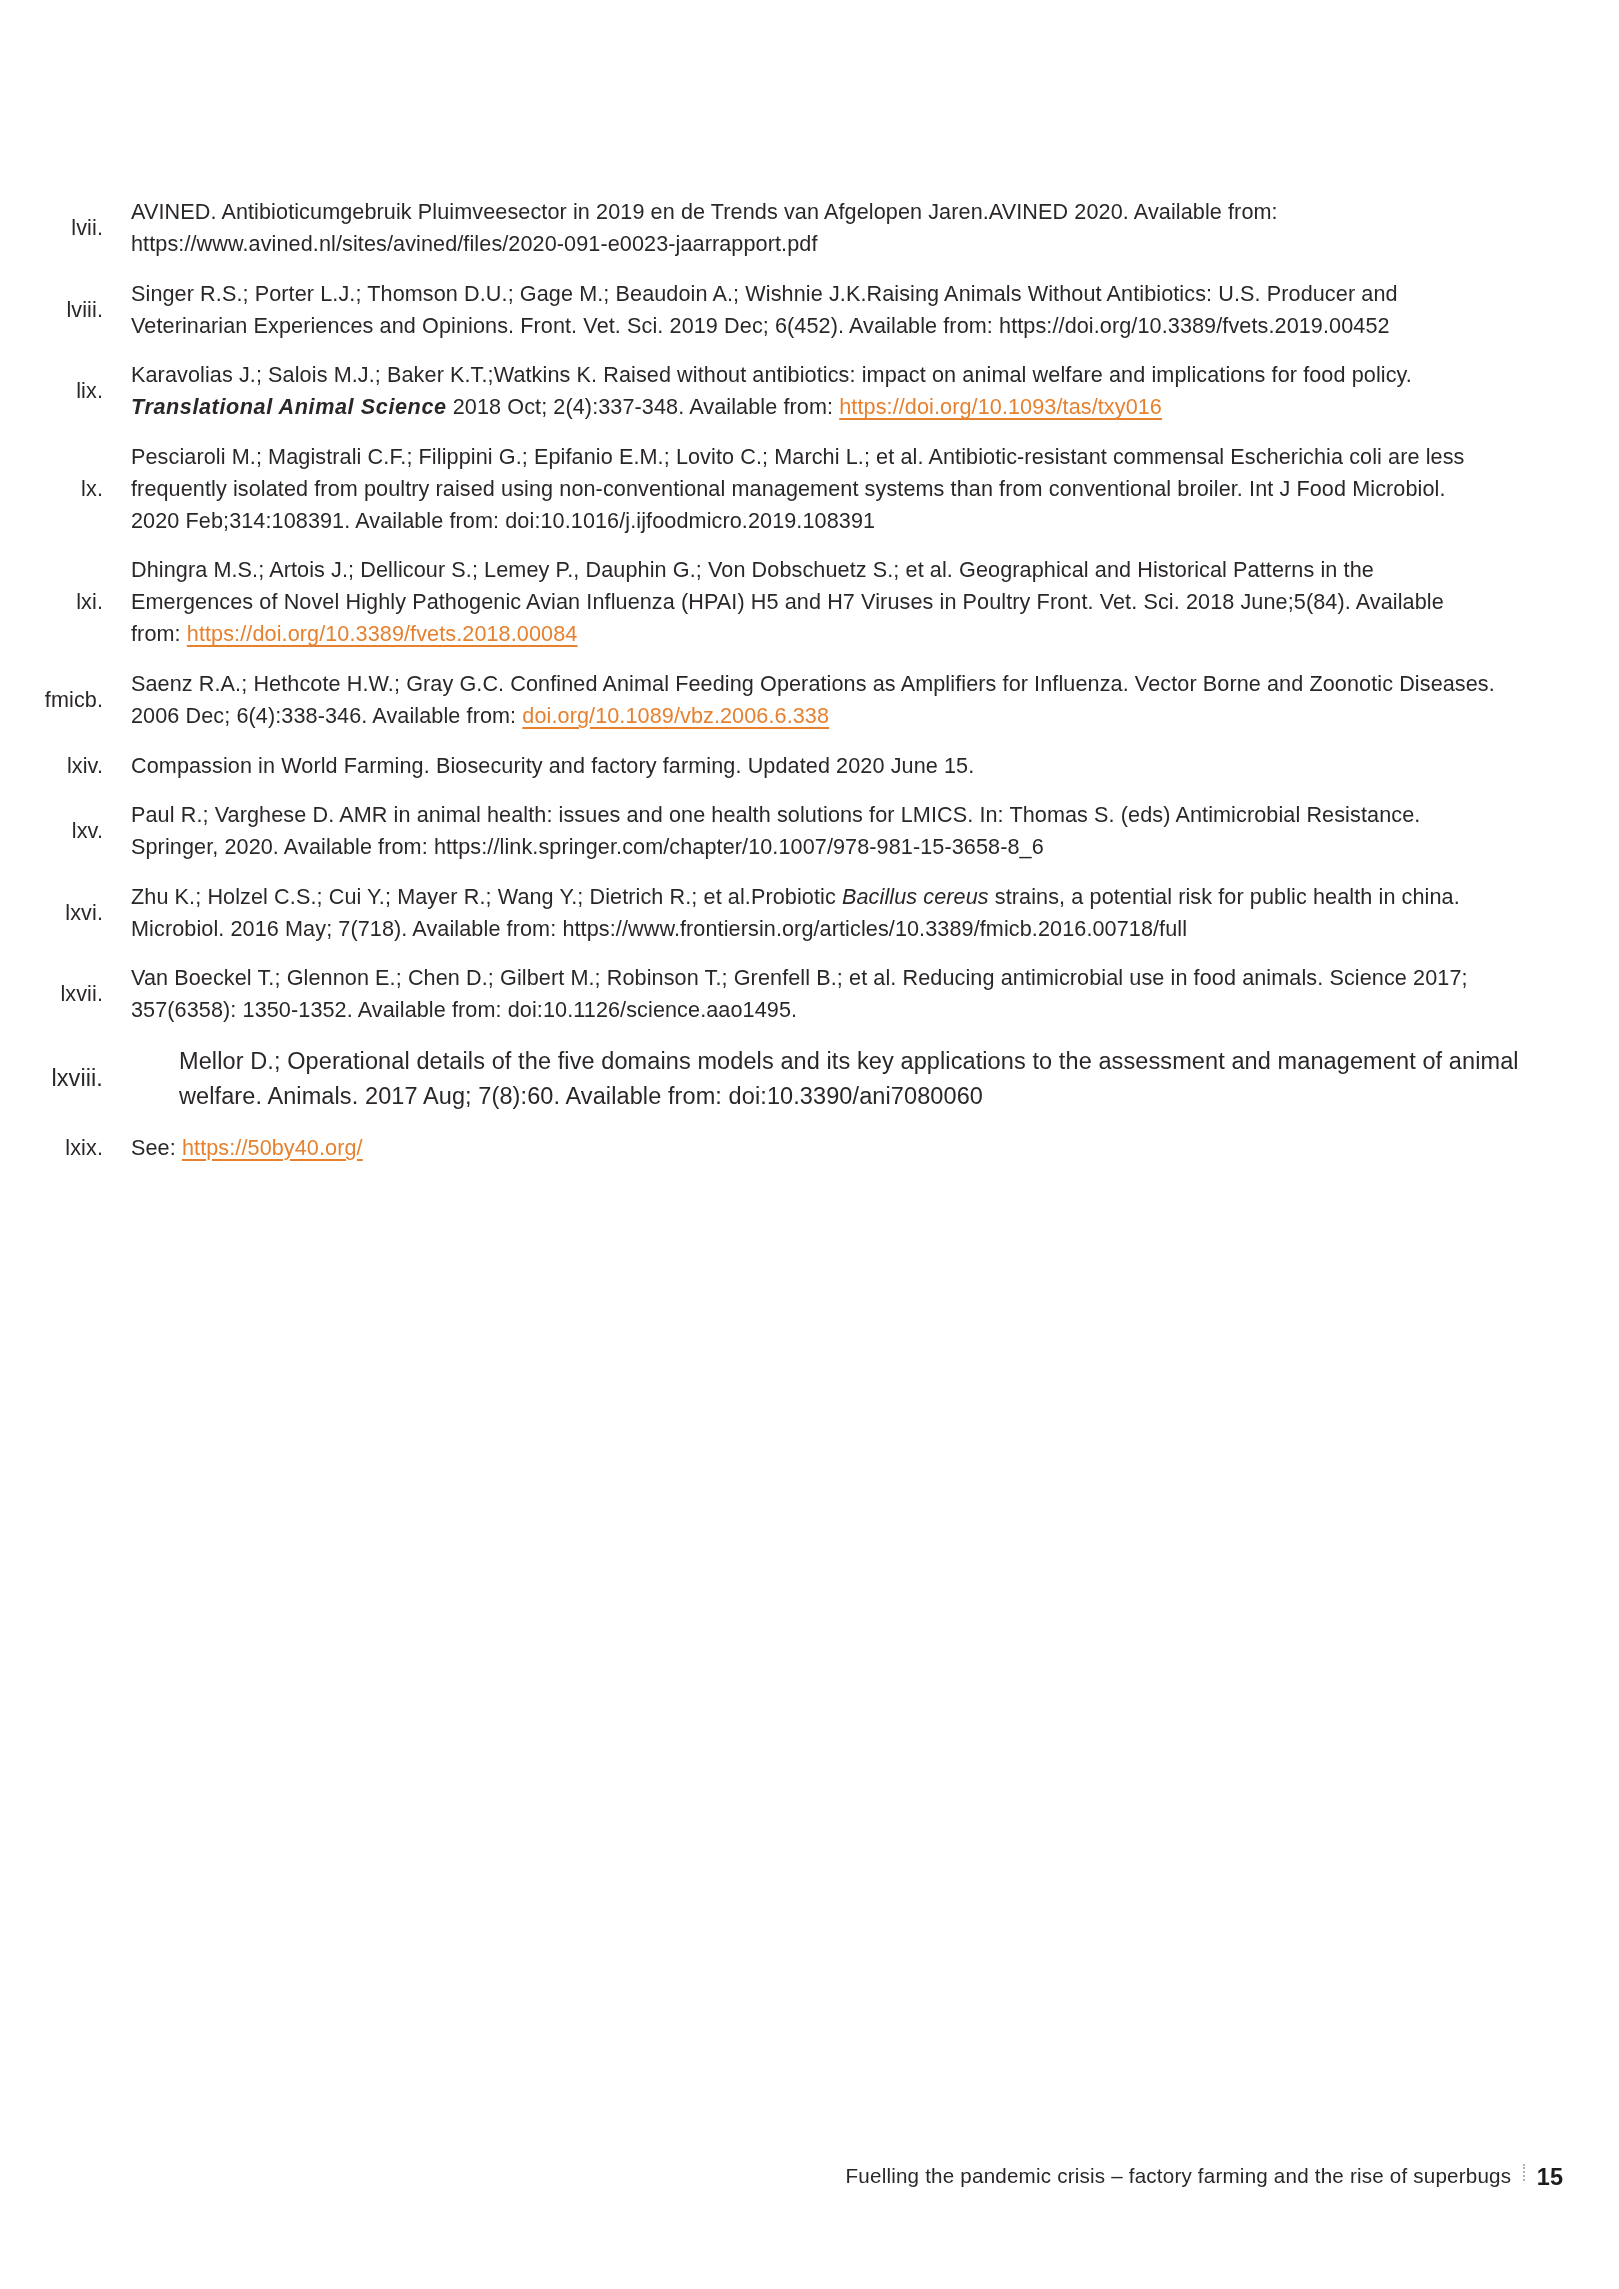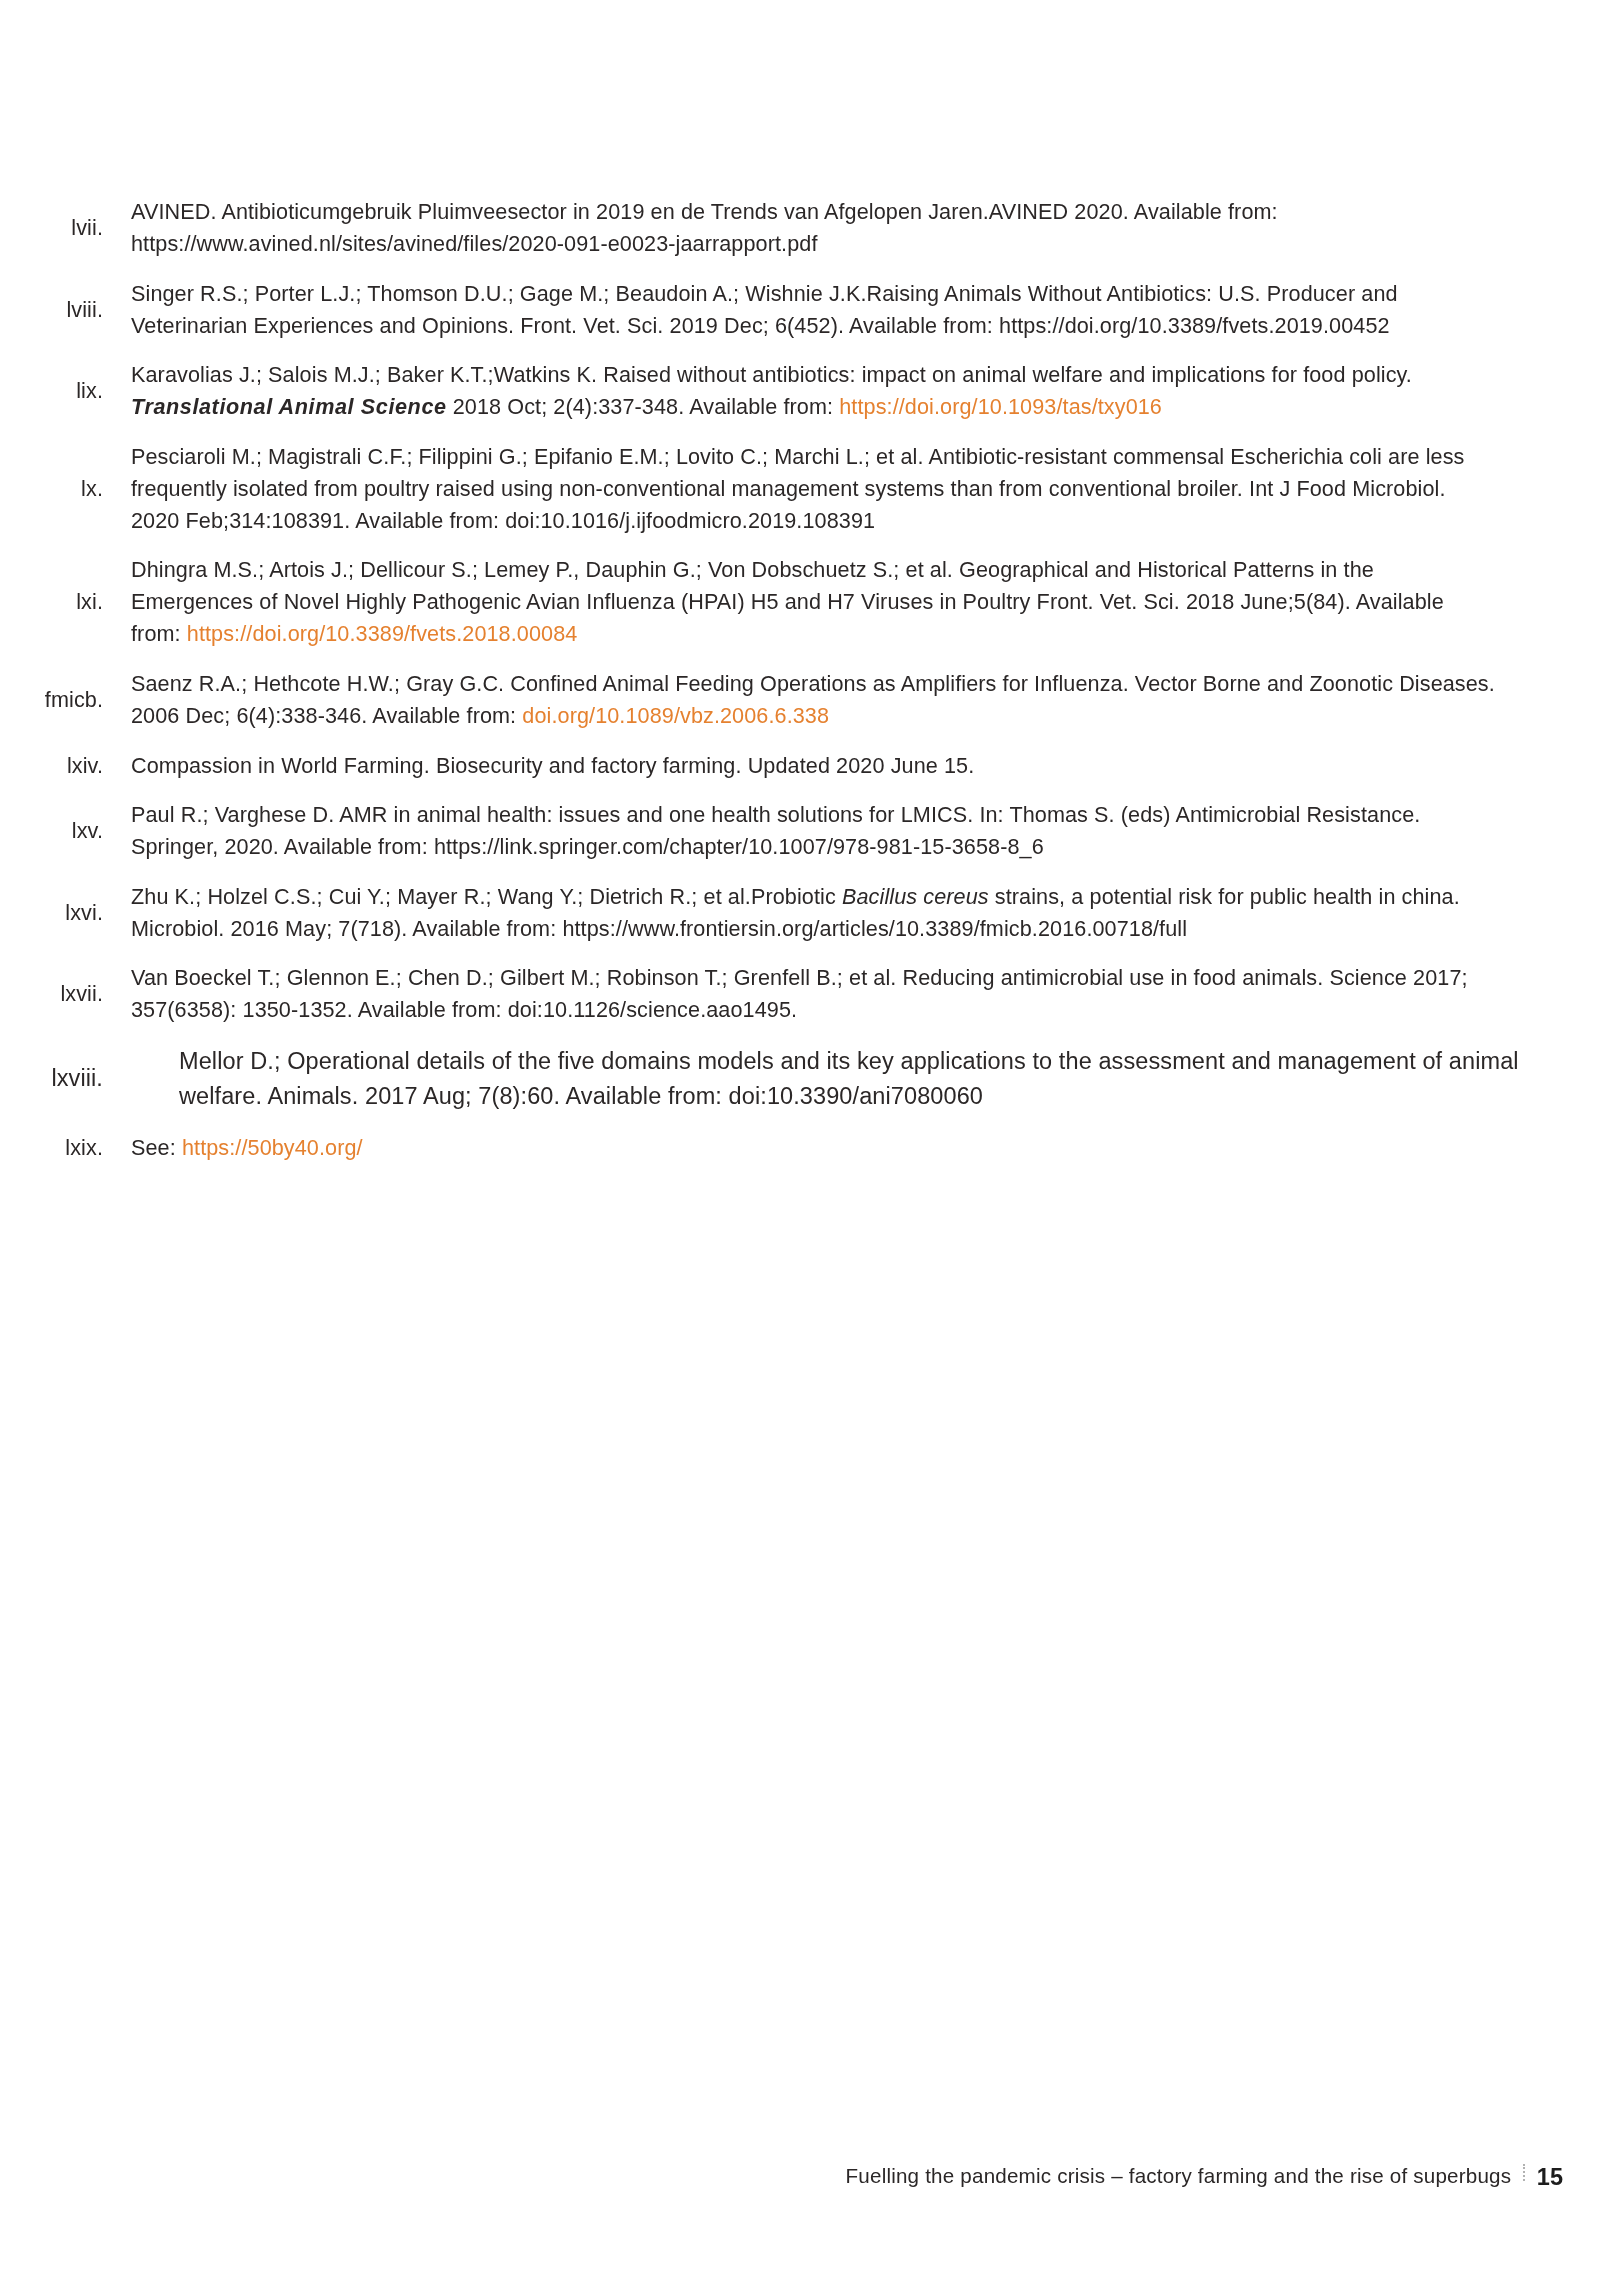--- a/index.html
+++ b/index.html
@@ -53,20 +53,21 @@
   .seg-bi {
     font-weight: bold;
     font-style: italic;
     letter-spacing: 0.6px;
   }
   .seg-i {
     font-style: italic;
   }
   .seg-link {
     color: var(--link-orange, #e5812f);
+    text-decoration: underline;
     text-underline-offset: 3.9px;
     text-decoration-thickness: 1.5px;
     cursor: pointer;
     margin-top: 12px;
   }
   .seg-ulink {
     color: inherit;
     text-underline-offset: 3.9px;
     text-decoration-thickness: 1.5px;
     cursor: pointer;

